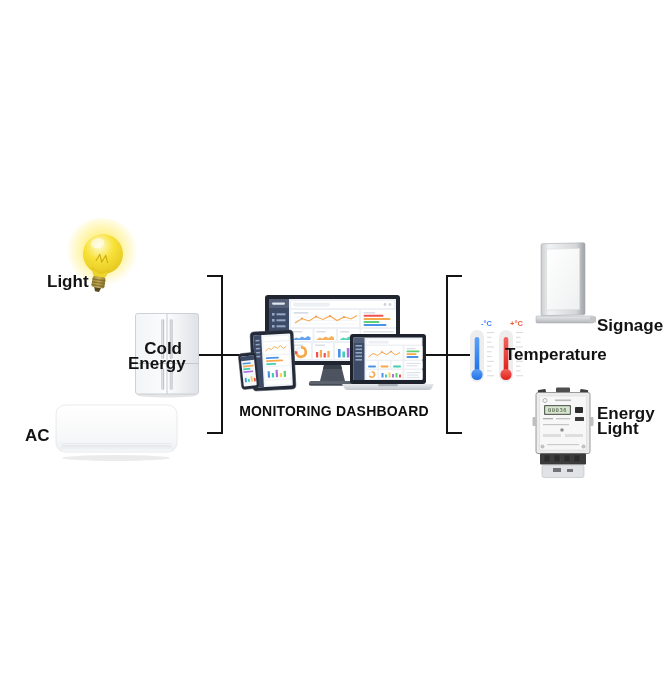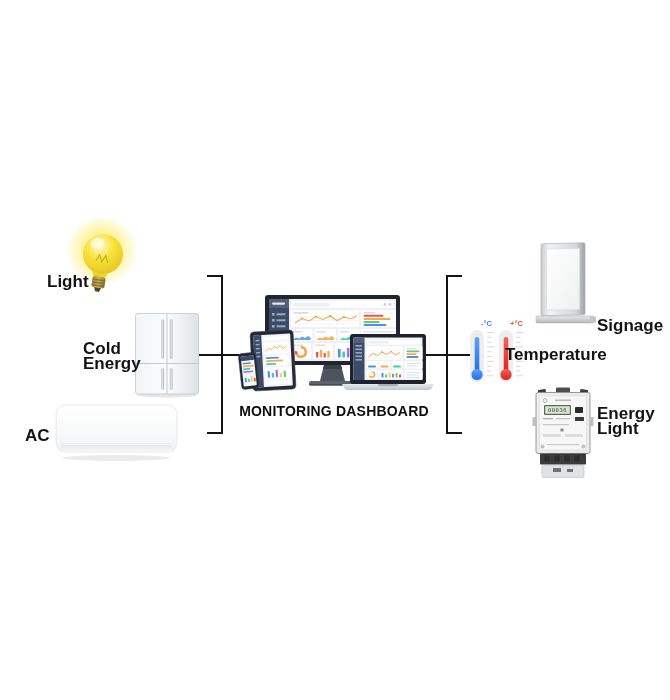--- a/index.html
+++ b/index.html
@@ -1,21 +1,21 @@
 <!DOCTYPE html>
 <html><head>
 <meta charset="utf-8">
 <style>
   html,body{margin:0;padding:0;background:#ffffff;}
   .canvas{position:relative;width:670px;height:700px;background:#ffffff;overflow:hidden;
           font-family:"Liberation Sans",sans-serif;}
   .cline{position:absolute;background:#141414;}
   .label{position:absolute;font-weight:bold;font-size:17px;line-height:15px;color:#131313;}
   .label .ln{display:block;}
-  .label.right-align{}
+  .label.right-align{text-align:right;margin-left:45px;}
   .dev{position:absolute;margin:0;padding:0;}
   .dev svg{display:block;}
   .title{position:absolute;left:236px;top:403px;width:196px;text-align:center;
          font-weight:bold;font-size:14px;letter-spacing:.2px;color:#0c0c0c;white-space:nowrap;}
   .mark{position:absolute;font-size:7.5px;font-weight:bold;letter-spacing:0;}
   .mark.cold{color:#3b82f6;}
   .mark.hot{color:#f0583a;}
 </style>
 </head>
 <body>

